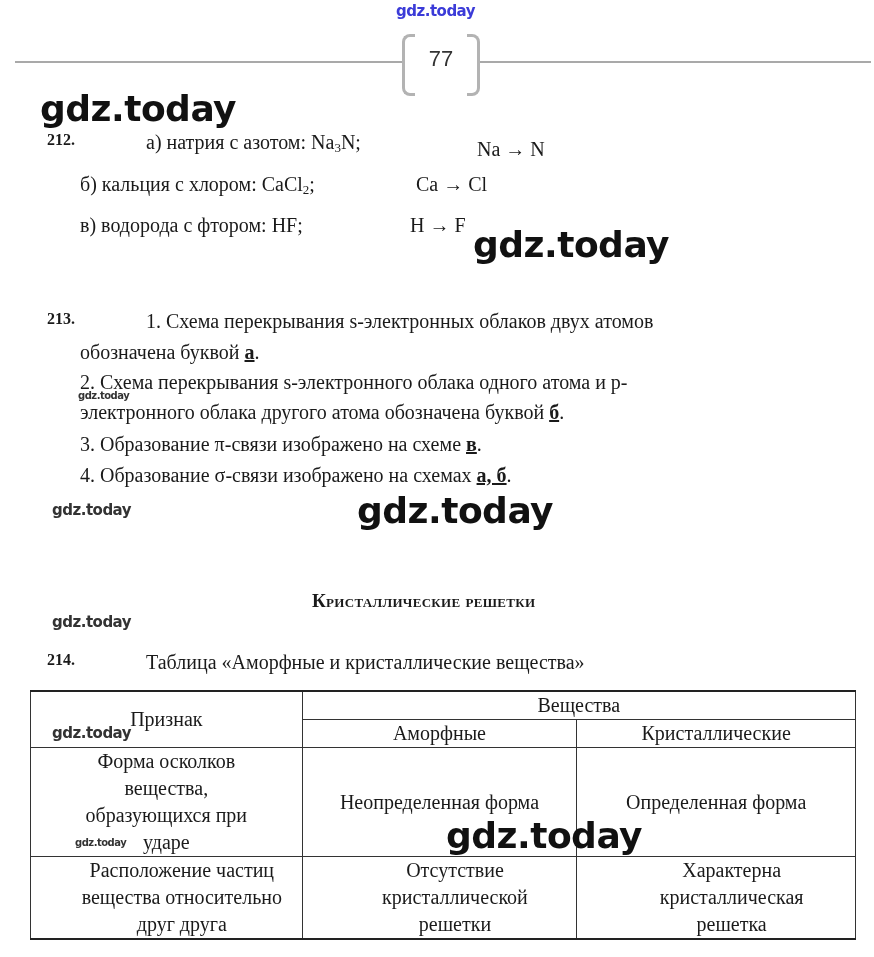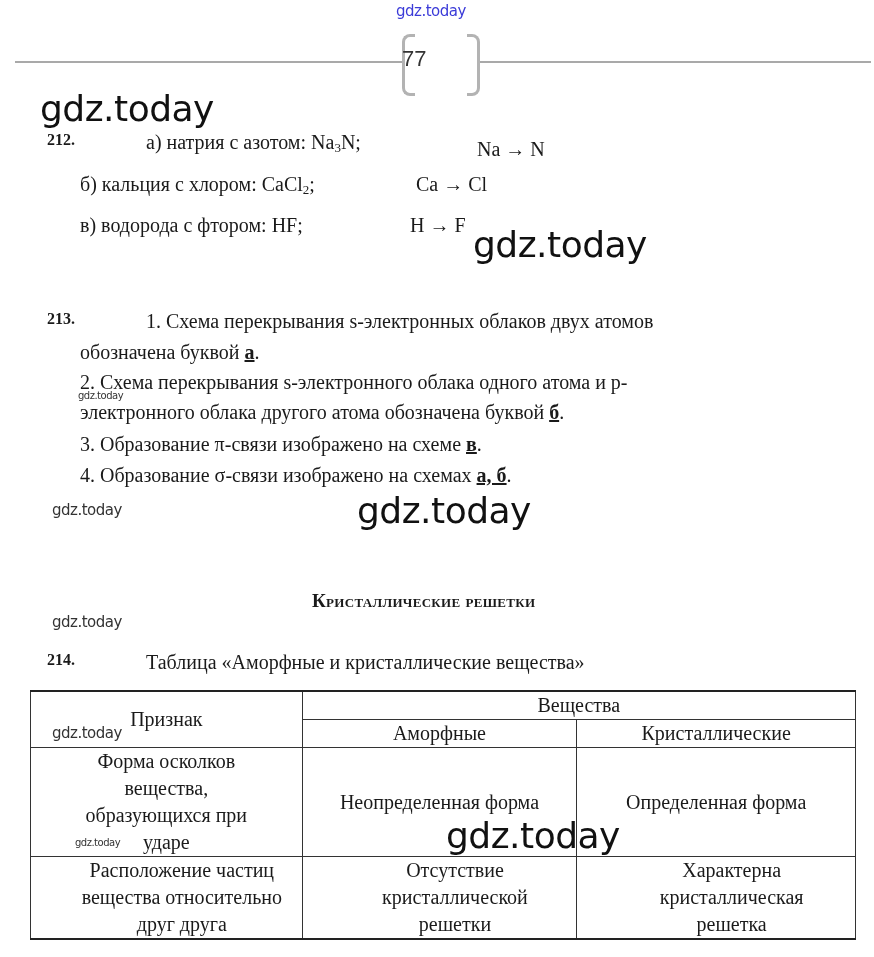--- a/index.html
+++ b/index.html
@@ -1,29 +1,29 @@
 <!DOCTYPE html>
 <html><head>
 <meta charset="utf-8">
 <style>
   html, body { margin: 0; padding: 0; background: #ffffff; }
   body { width: 874px; height: 957px; position: relative; overflow: hidden;
          font-family: "Liberation Serif", "DejaVu Serif", serif; color: #1a1a1a; }
   .abs { position: absolute; white-space: nowrap; }
-  .wm { font-family: "DejaVu Sans", "Liberation Sans", sans-serif; color: #111; font-weight: 400; letter-spacing: -0.5px; }
+  .wm { font-family: "DejaVu Sans", "Liberation Sans", sans-serif; color: #111; font-weight: 700; letter-spacing: -0.5px; }
   .wm-top { color: #3b3bd8; font-size: 15px; left: 396px; top: 2px; letter-spacing: -0.5px; }
   .wm-big { font-size: 36px; }
   .wm-small { font-size: 15px; color: #333; }
   .wm-tiny { font-size: 10px; color: #333; }
   .hline { position: absolute; height: 2px; background: #a9a9a9; top: 61px; }
   .page-box { position: absolute; left: 402px; top: 34px; width: 78px; height: 58px; }
   .brk { position: absolute; top: 0; width: 10px; height: 56px; border: 3px solid #b3b3b3; }
   .brk.l { left: 0; border-right: none; border-radius: 8px 0 0 8px; }
   .brk.r { right: 0; border-left: none; border-radius: 0 8px 8px 0; }
-  .page-num { position: absolute; left: 0; right: 0; top: 12px; font-size: 22px; color: #333; font-family: "Liberation Sans", sans-serif; font-weight: 300; }
+  .page-num { position: absolute; left: 0; right: 0; top: 12px; text-align: center; font-size: 22px; color: #333; font-family: "Liberation Sans", sans-serif; font-weight: 300; }
   .txt { font-size: 20px; }
   .num { font-weight: bold; font-size: 16px; }
   .ans { font-weight: bold; text-decoration: underline; }
   .heading { font-weight: bold; font-size: 19px; font-variant: small-caps; letter-spacing: 0.3px; }
   sub { font-size: 13px; vertical-align: -3px; }
   table.grid { position: absolute; left: 30px; top: 690px; width: 826px; border-collapse: collapse; font-size: 20px; border-radius: 30px; }
   table.grid td { border: 1px solid #333; text-align: center; vertical-align: middle; line-height: 27px; padding: 0 4px; }
   table.grid td.top { border-top: 2px solid #222; }
   table.grid tr.last td { border-bottom: 2px solid #222; padding-left: 35px; }
 </style>

